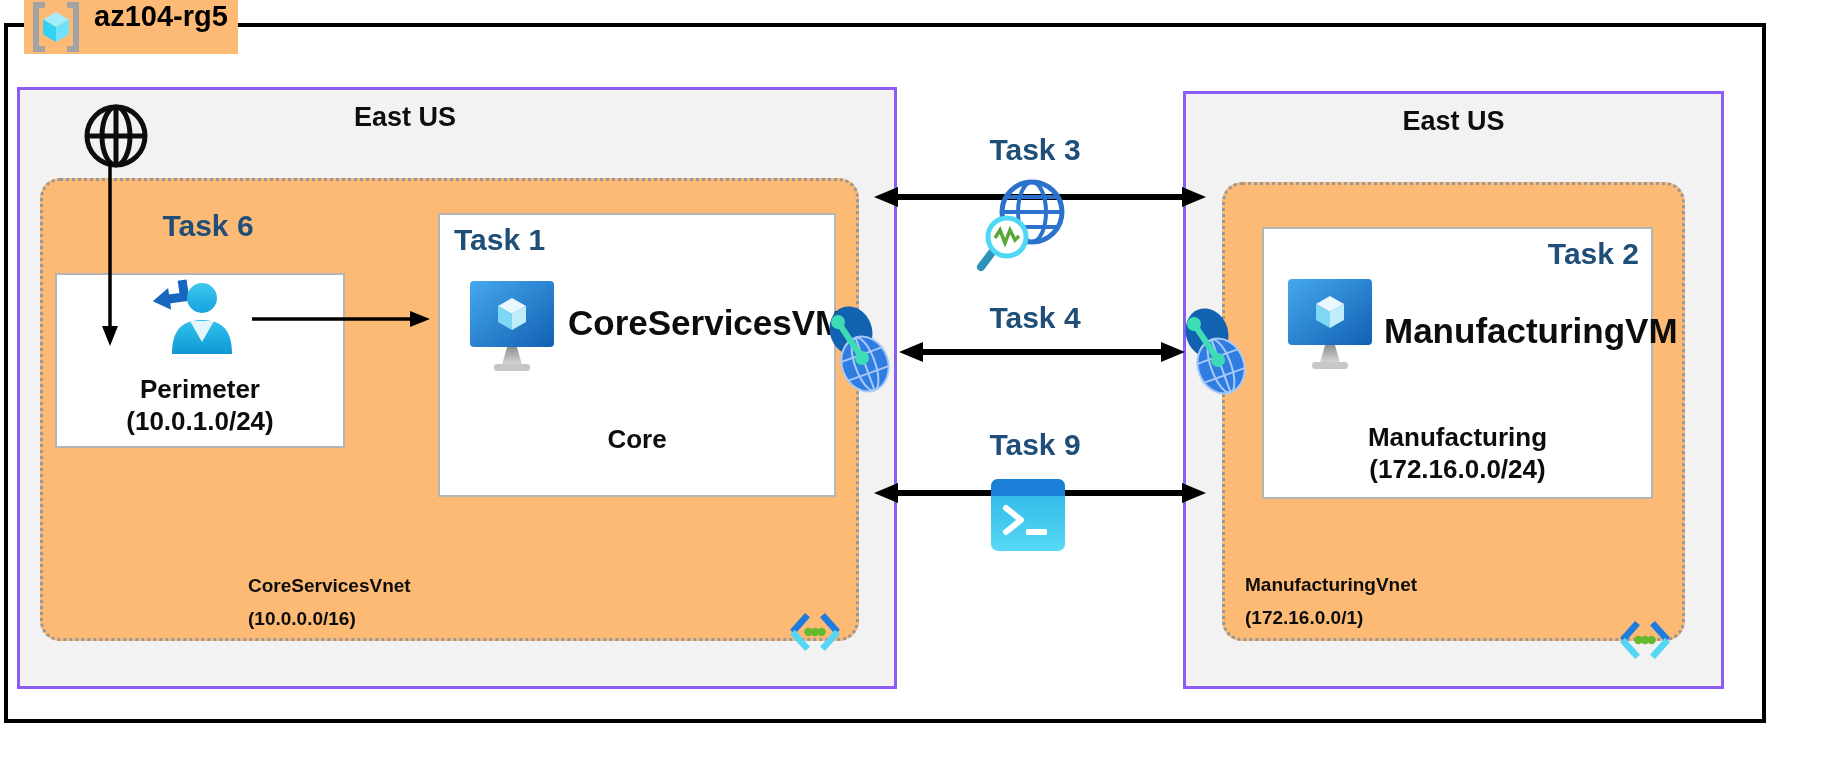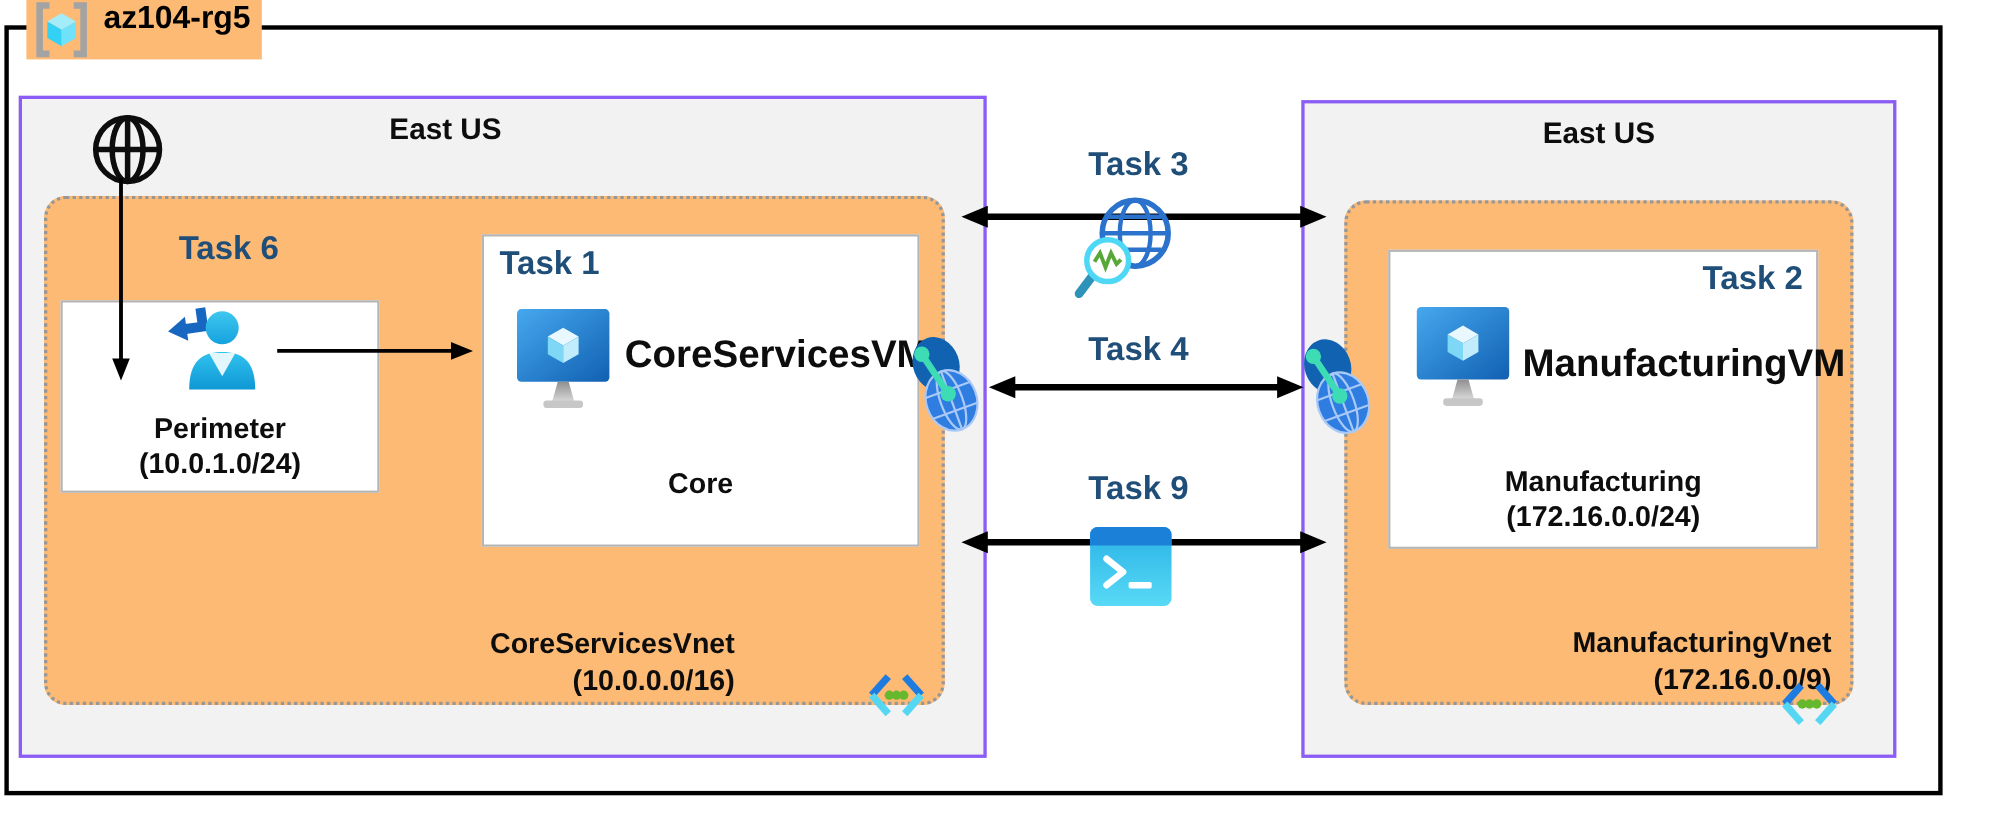--- a/index.html
+++ b/index.html
@@ -20,21 +20,21 @@
   .region-right .region-label{width:100%;}
   
   .vnet{border:3px dotted #979797;border-radius:20px;background:#fdba74;box-sizing:border-box;}
   .vnet-left{left:20px;top:88px;width:819px;height:463px;}
   .vnet-right{left:36px;top:88px;width:463px;height:459px;}
   
   .subnet{background:#fff;border:2px solid #b5b5b5;box-sizing:border-box;}
   .task-label{font-size:30px;font-weight:700;color:#1F4E79;white-space:nowrap;}
   .name-block{text-align:center;font-size:26px;font-weight:700;line-height:32px;color:#0d0d0d;}
   .vm-label{font-size:35px;font-weight:700;color:#0d0d0d;white-space:nowrap;}
-  .vnet-label{ text-align:right;font-size:26px;font-weight:700;line-height:33px;color:#0d0d0d;}
+  .vnet-label{ text-align:left;font-size:19px;font-weight:700;line-height:33px;color:#0d0d0d;}
   svg{display:block;overflow:visible;}
 </style>
 </head>
 <body>
 
 <div class="canvas">
 
   <svg width="0" height="0" aria-hidden="true">
     <defs>
       <linearGradient id="gMon" x1="0" y1="0" x2="1" y2="1">
@@ -165,21 +165,21 @@
         </div>
         <div class="abs vm-label" style="left:120px;top:82px;">ManufacturingVM</div>
         <div class="abs name-block" style="left:0;top:192px;width:100%;">
           <div>Manufacturing</div>
           <div>(172.16.0.0/24)</div>
         </div>
       </div>
 
       <div class="abs vnet-label" style="left:20px;top:383px;width:420px;">
         <div>ManufacturingVnet</div>
-        <div>(172.16.0.0/9)</div>
+        <div>(172.16.0.0/1)</div>
       </div>
 
       <div class="abs" style="left:390px;top:432px;">
         <svg width="60" height="46" viewBox="0 0 64 48">
           <path d="M24,6 L8,24" stroke="#1e7be0" stroke-width="7" fill="none"></path>
           <path d="M8,24 L24,42" stroke="#55d7f4" stroke-width="7" fill="none"></path>
           <path d="M40,6 L56,24" stroke="#1e7be0" stroke-width="7" fill="none"></path>
           <path d="M56,24 L40,42" stroke="#55d7f4" stroke-width="7" fill="none"></path>
           <circle cx="25" cy="24" r="4.5" fill="#66b82f"></circle>
           <circle cx="32" cy="24" r="4.5" fill="#66b82f"></circle>

